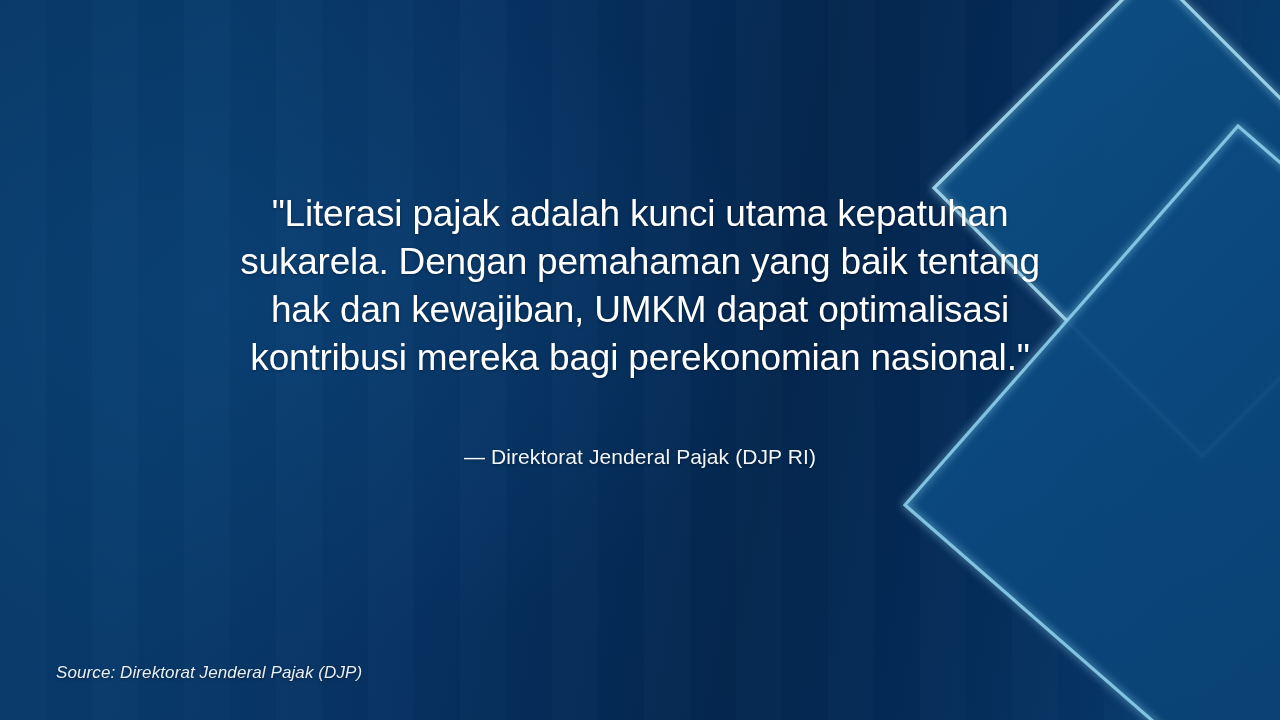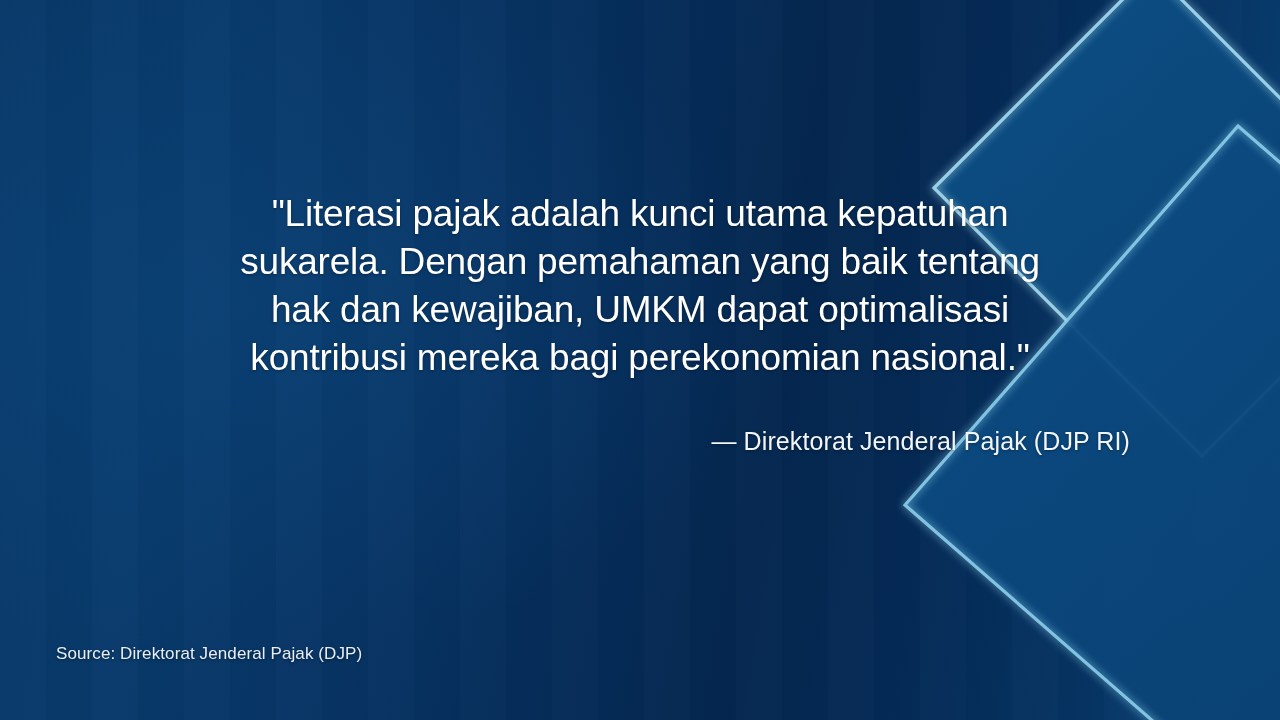--- a/index.html
+++ b/index.html
@@ -68,38 +68,38 @@
     margin: 0;
     color: #ffffff;
     font-size: 37px;
     font-weight: 400;
     line-height: 48px;
     letter-spacing: -0.2px;
     white-space: pre-line;
     text-shadow: 0 1px 3px rgba(0,0,0,0.35);
   }
   .attribution {
-    margin: 0;
+    margin: 16px;
     padding-top: 44px;
     color: #f2f6fa;
-    font-size: 25px;
+    font-size: 21px;
     font-weight: 400;
     line-height: 30px;
     letter-spacing: 0.1px;
     text-shadow: 0 1px 3px rgba(0,0,0,0.35);
-    text-align: right;
   }
 
   .source-note {
     position: absolute;
     left: 56px;
-    bottom: 56px;
+    bottom: 37px;
     margin: 0;
     color: #e9eef4;
     font-size: 17px;
+    font-style: italic;
     font-weight: 400;
     letter-spacing: 0.1px;
     text-shadow: 0 1px 3px rgba(0,0,0,0.4);
   }
 </style>
 </head>
 <body>
 
 <div id="slide">
 

